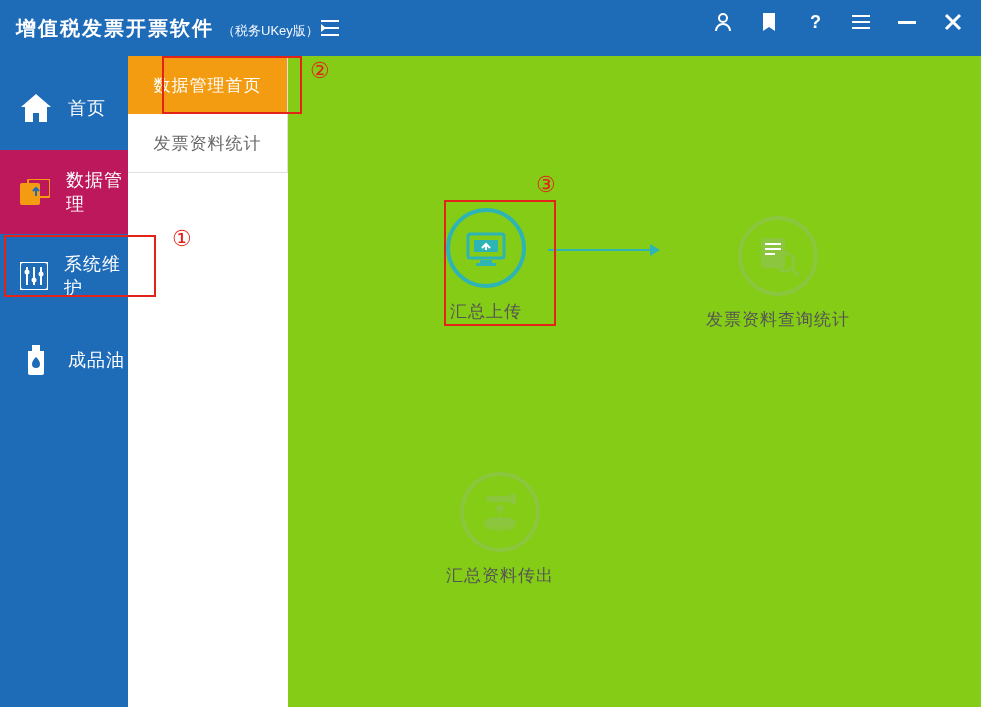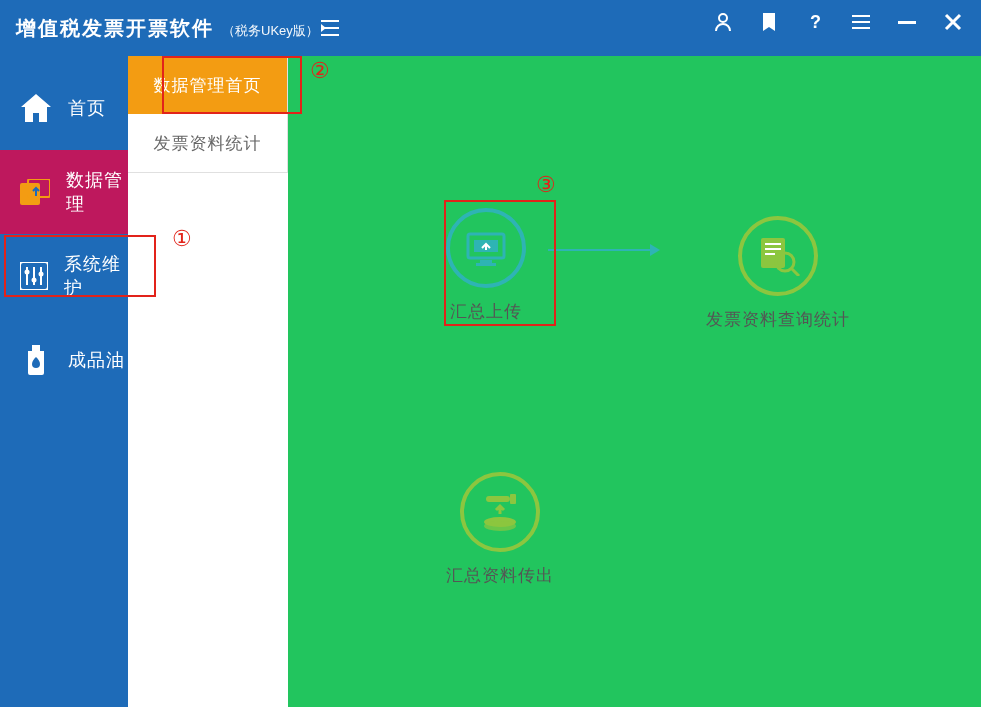--- a/index.html
+++ b/index.html
@@ -130,21 +130,21 @@
       letter-spacing: 1px;
     }
     .submenu-item.active {
       background: #f39c12;
       color: #fff;
     }
     
     .content {
       flex: 1;
       position: relative;
-      background: #22c55e;
+      background: #84cc16;
     }
     .func-card {
       position: absolute;
       display: flex;
       flex-direction: column;
       align-items: center;
       gap: 12px;
       cursor: pointer;
     }
     .func-icon-circle {

